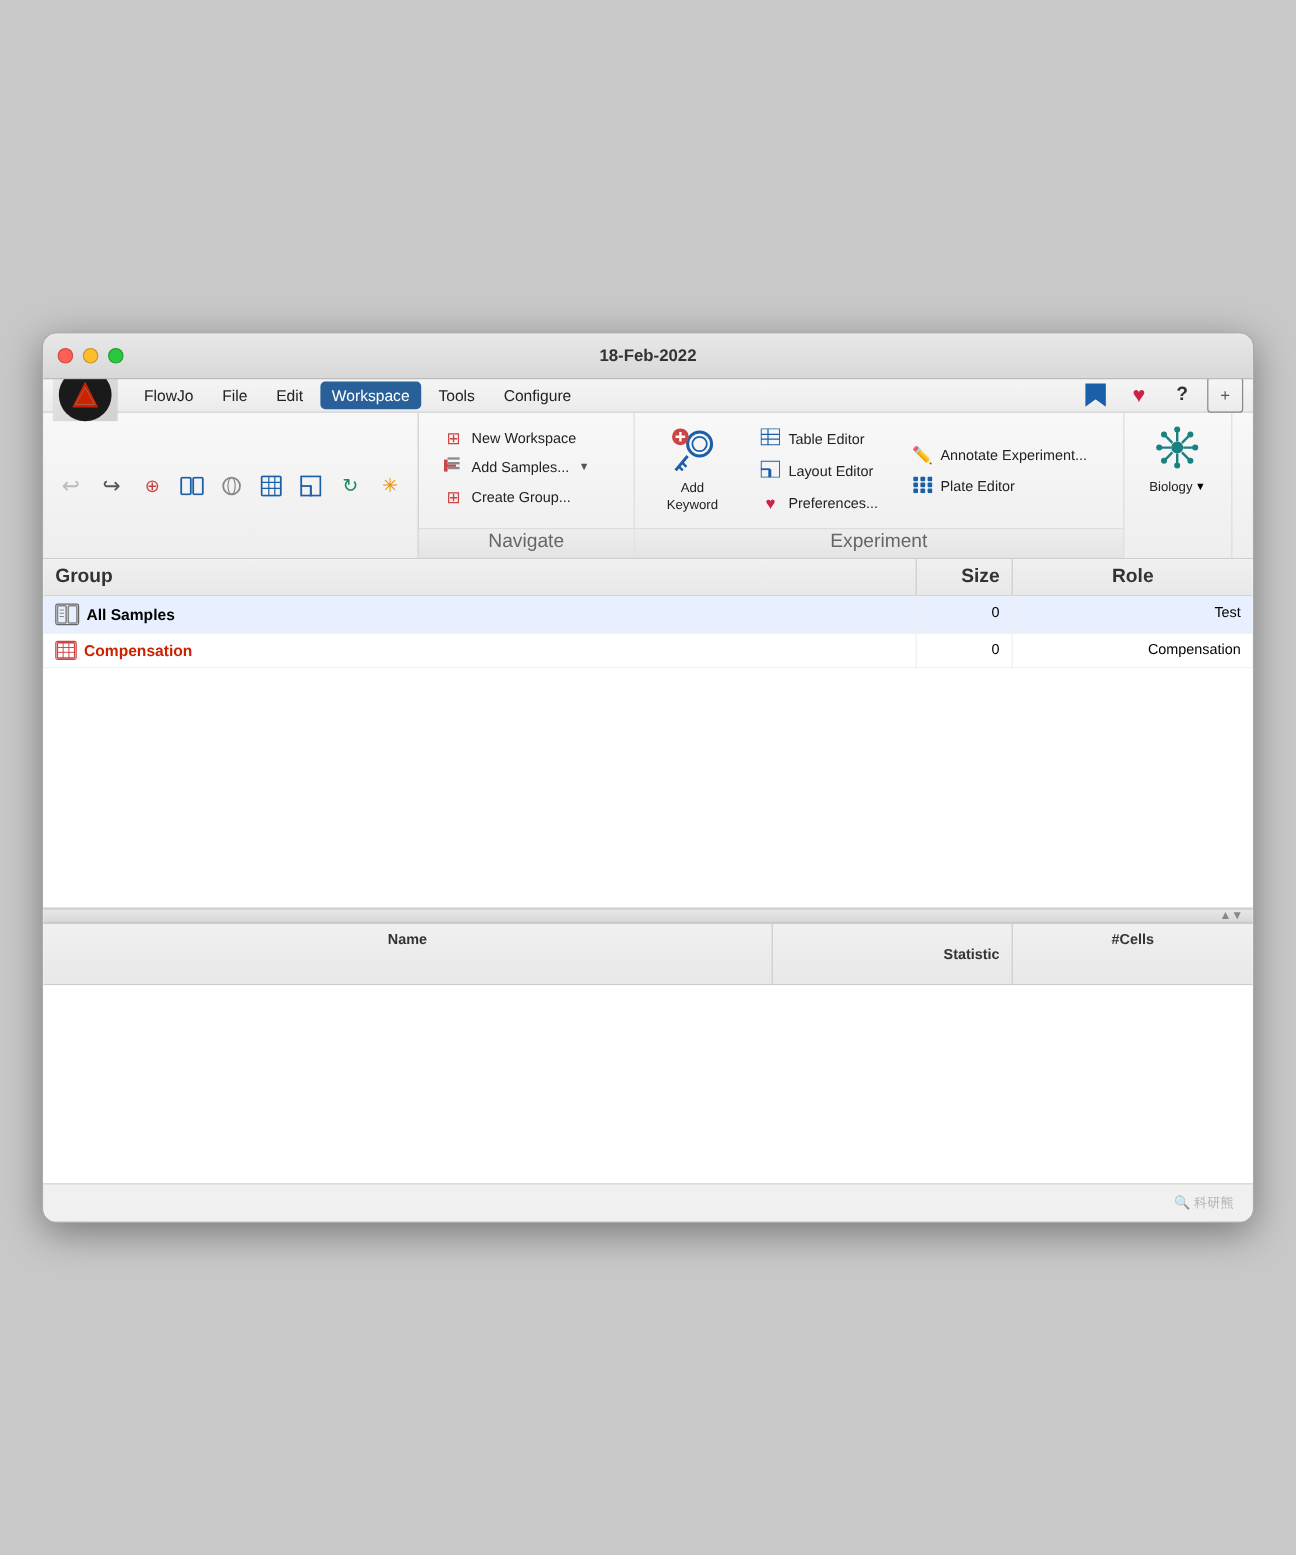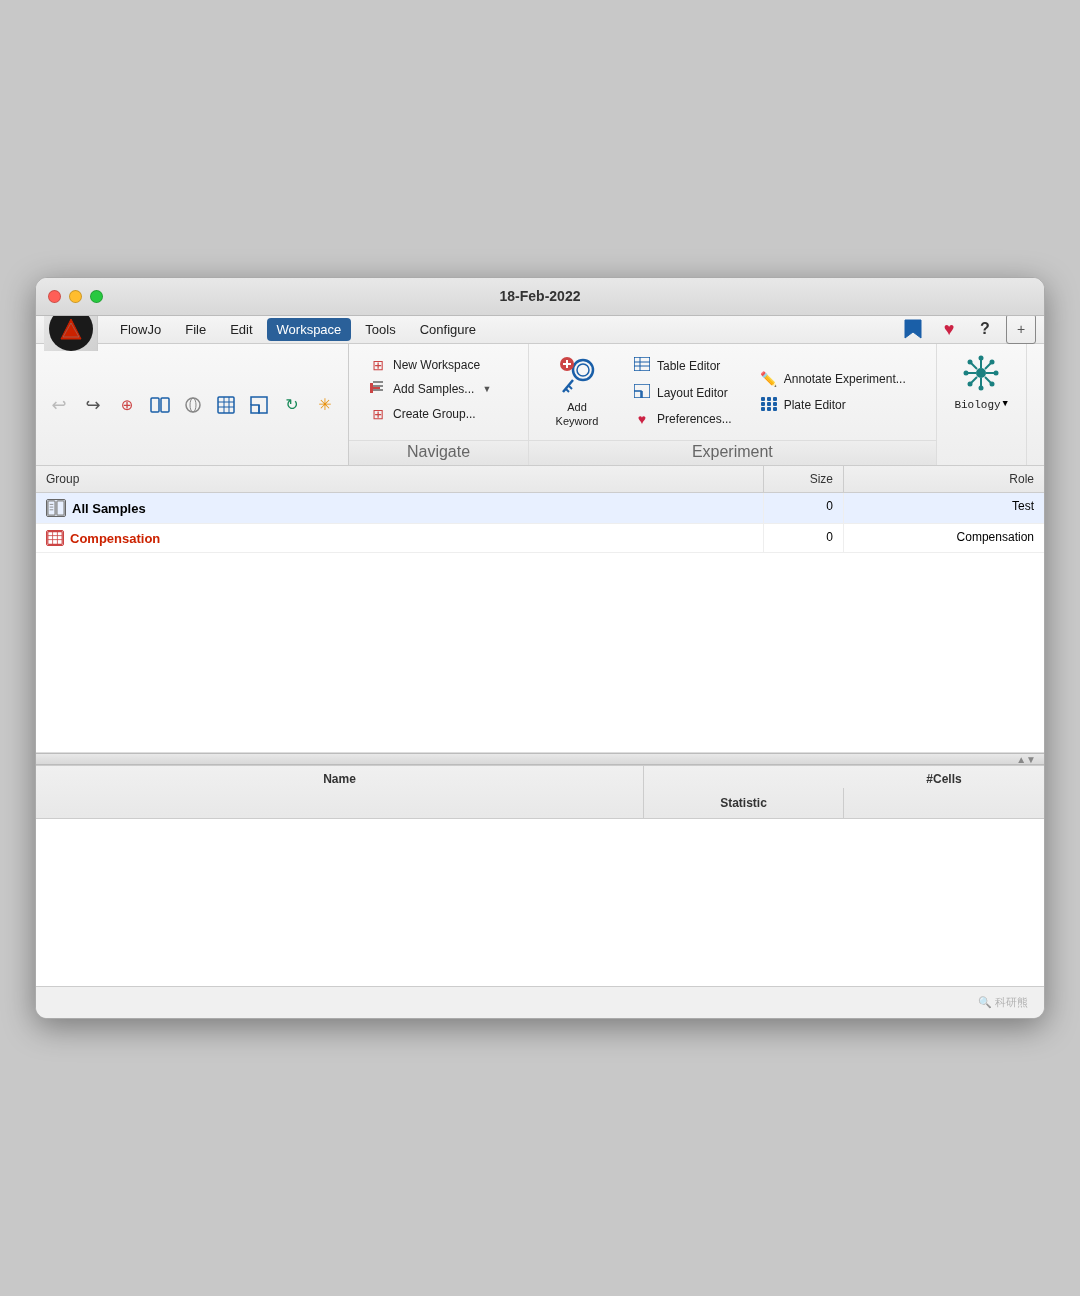--- a/index.html
+++ b/index.html
@@ -210,27 +210,27 @@
       flex-direction: column;
       height: 520px;
     }
     .top-table {
       flex: 0 0 auto;
     }
     .table-header-row {
       display: flex;
       background: linear-gradient(to bottom, #f0f0f0, #e8e8e8);
       border-bottom: 1px solid #ccc;
-      font-size: 12px;
-      font-weight: 400;
+      font-size: 16px;
+      font-weight: 700;
       color: #333;
     }
     .col-group { flex: 1; padding: 6px 10px; border-right: 1px solid #ccc; }
     .col-size { width: 80px; padding: 6px 10px; text-align: right; border-right: 1px solid #ccc; }
-    .col-role { width: 200px; padding: 6px 10px; text-align: right; }
+    .col-role { width: 200px; padding: 6px 10px; text-align: center; }
     .table-data-row {
       display: flex;
       border-bottom: 1px solid #eee;
       font-size: 12px;
     }
     .table-data-row.selected { background: #e8f0ff; }
     .cell-group {
       flex: 1;
       padding: 6px 10px;
       border-right: 1px solid #eee;
@@ -280,21 +280,21 @@
     }
     .bottom-table-header {
       display: flex;
       background: linear-gradient(to bottom, #f0f0f0, #e8e8e8);
       border-bottom: 1px solid #ccc;
       font-size: 12px;
       font-weight: 600;
       color: #333;
     }
     .col-name { flex: 1; padding: 6px 10px; border-right: 1px solid #ccc; text-align: center; }
-    .col-statistic { width: 200px; padding: 8px 10px; border-right: 1px solid #ccc; text-align: center; margin-top: 22px; }
+    .col-statistic { width: 200px; padding: 18px 10px; border-right: 1px solid #ccc; text-align: right; }
     .col-cells { width: 200px; padding: 6px 10px; text-align: center; }
     .bottom-table-body {
       flex: 1;
       background: white;
     }
   </style>
 </head>
 <body>
 
 <div class="window">
@@ -502,21 +502,21 @@
               <circle cx="19" cy="4" r="2.5" fill="#1a8080"></circle>
               <circle cx="19" cy="34" r="2.5" fill="#1a8080"></circle>
               <circle cx="4" cy="19" r="2.5" fill="#1a8080"></circle>
               <circle cx="34" cy="19" r="2.5" fill="#1a8080"></circle>
               <circle cx="8" cy="8" r="2.5" fill="#1a8080"></circle>
               <circle cx="30" cy="8" r="2.5" fill="#1a8080"></circle>
               <circle cx="8" cy="30" r="2.5" fill="#1a8080"></circle>
               <circle cx="30" cy="30" r="2.5" fill="#1a8080"></circle>
             </svg>
           </div>
-          <div style="display:flex;align-items:flex-start;gap:2px;font-family:Liberation Mono, monospace;">
+          <div style="display:flex;align-items:flex-start;gap:2px;">
             <span class="ribbon-btn-label">Biology</span>
             <span style="font-size:9px;">▼</span>
           </div>
         </div>
       </div>
       <div class="ribbon-label" style="visibility:hidden;">-</div>
     </div>
 
     <div class="ribbon-section" style="min-width:80px;">
       <div class="ribbon-items" style="justify-content:center;">

